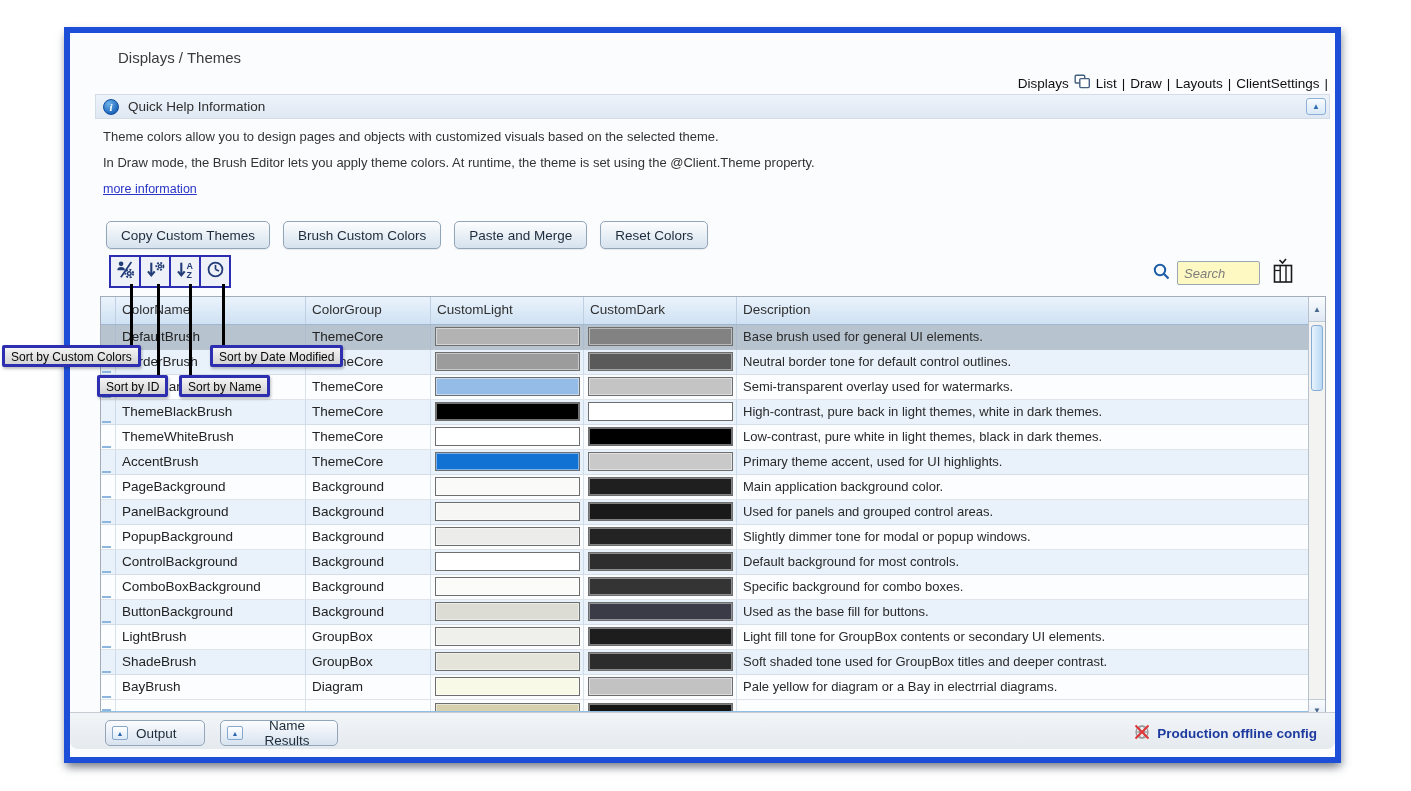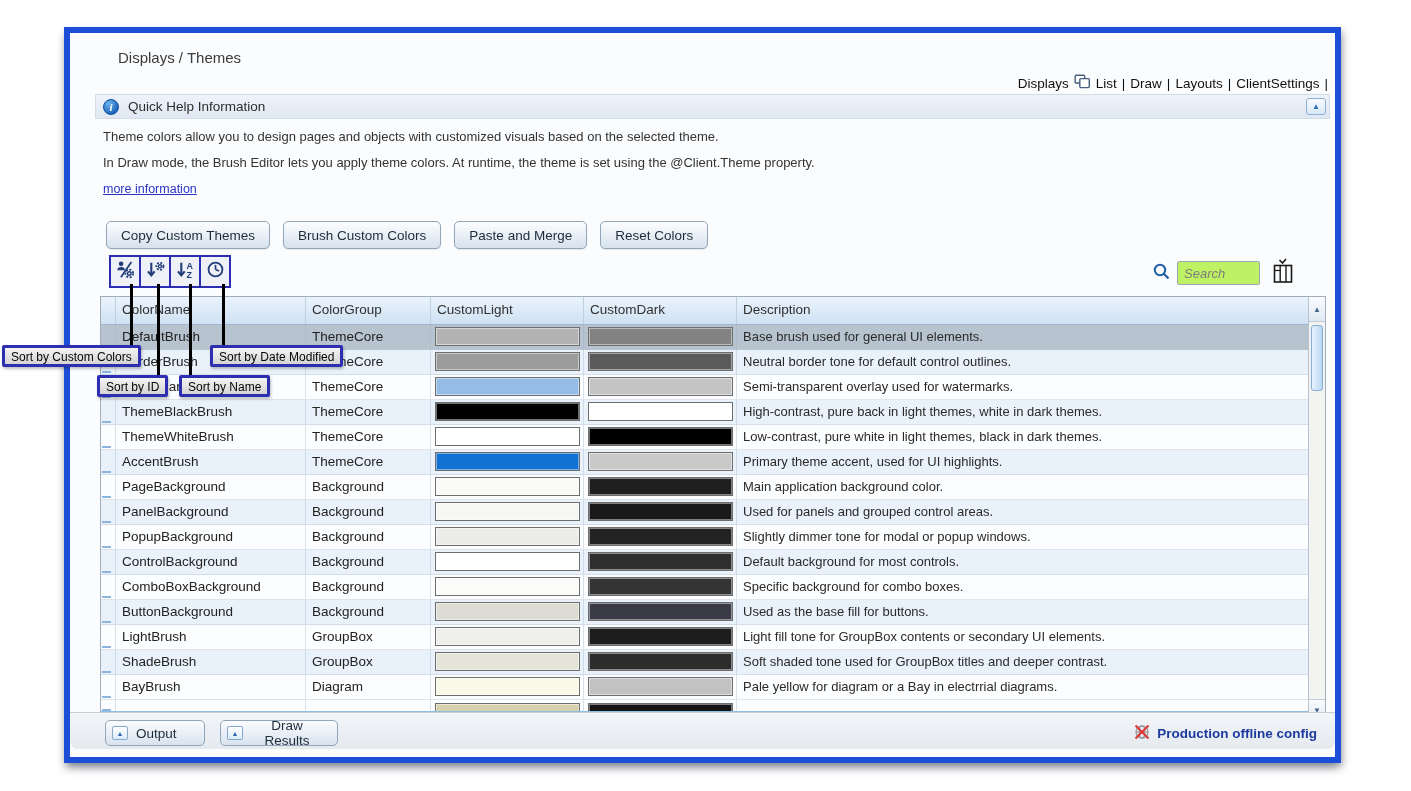--- a/index.html
+++ b/index.html
@@ -54,21 +54,21 @@
   .sort-btn {
     width: 32px; height: 33px; background: #eef2f8; border: 2px solid #2d2db2;
     display: flex; align-items: center; justify-content: center; cursor: pointer; margin-left: -2px;
   }
   .sort-btn:first-child { margin-left: 0; }
 
   
   .search-wrap { position: absolute; top: 225px; left: 1082px; display: flex; align-items: center; }
   .search-input {
     margin-left: 6px; width: 83px; height: 24px; border: 1px solid #98a6b6; border-radius: 2px;
-    font-size: 13px; padding: 0 6px; color: #333; font-family: "Liberation Sans", sans-serif; background: #bef264;
+    font-size: 13px; padding: 0 6px; color: #333; font-family: "Liberation Sans", sans-serif; background: #fef9c3;
   }
   .search-input::placeholder { font-style: italic; color: #7c7c7c; }
   .colchooser { margin-left: 11px; cursor: pointer; }
 
   
   .table {
     position: absolute; left: 30px; top: 263px; width: 1226px; height: 426px;
     background: #fff; border: 1px solid #a3adb9;
   }
   .tgrid { display: grid; grid-template-columns: 15px 190px 125px 153px 153px 1fr; width: 1209px; }
@@ -463,21 +463,21 @@
       <div class="hscroll"></div>
     </div>
 
     <div class="footer-band">
       <button class="foot-btn foot-output">
         <span class="mini-up">▲</span>
         <span>Output</span>
       </button>
       <button class="foot-btn foot-find">
         <span class="mini-up">▲</span>
-        <span>Draw Results</span>
+        <span>Name Results</span>
       </button>
       <div class="status">
         <span>
           <svg width="18" height="18" viewBox="0 0 18 18">
             <circle cx="9" cy="9" r="6" fill="none" stroke="#979797" stroke-width="1.3"></circle>
             <ellipse cx="9" cy="9" rx="2.7" ry="6" fill="none" stroke="#979797" stroke-width="1.1"></ellipse>
             <line x1="3" y1="9" x2="15" y2="9" stroke="#979797" stroke-width="1.1"></line>
             <line x1="2.5" y1="2.5" x2="15.5" y2="15.5" stroke="#e03434" stroke-width="1.9"></line>
             <line x1="15.5" y1="2.5" x2="2.5" y2="15.5" stroke="#e03434" stroke-width="1.9"></line>
           </svg>

